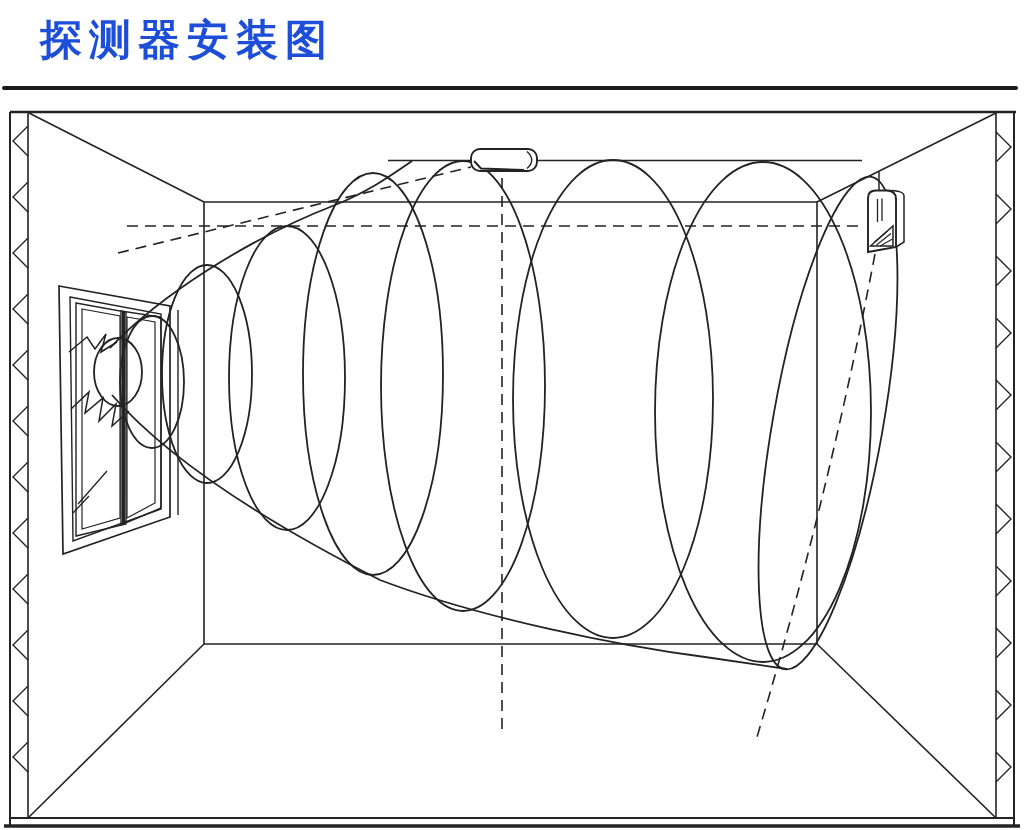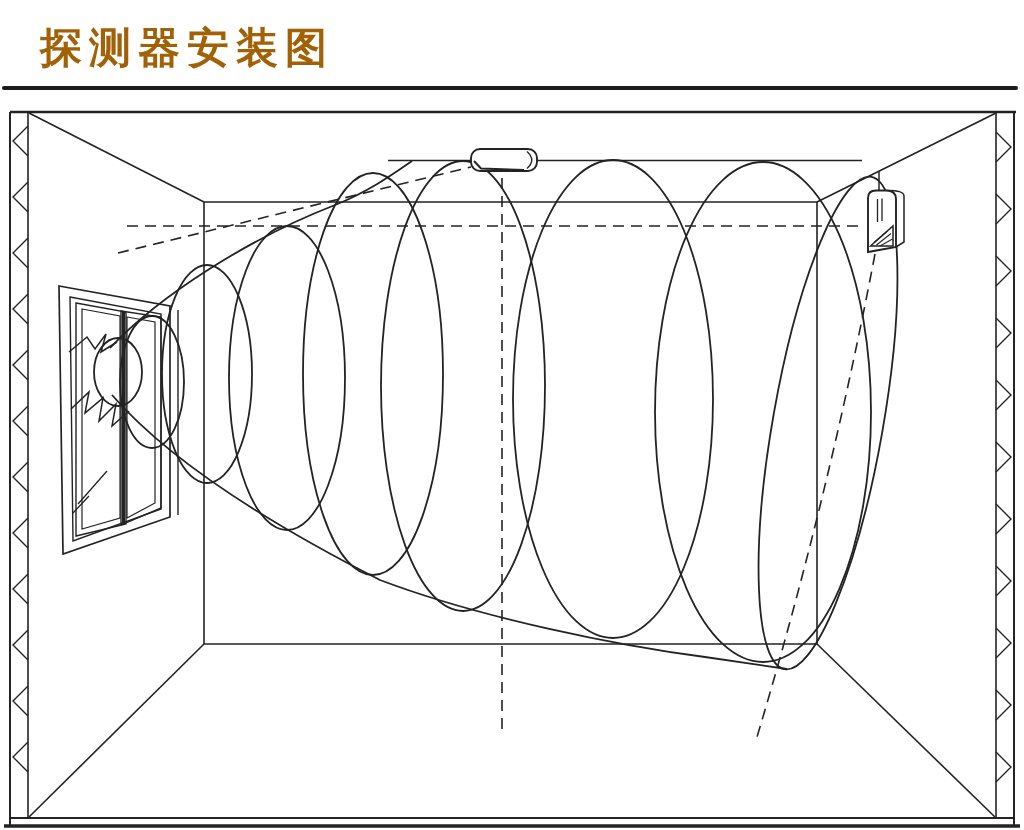--- a/index.html
+++ b/index.html
@@ -1,19 +1,19 @@
 <!DOCTYPE html>
 <html><head>
 <meta charset="utf-8">
 <style>
   html,body{margin:0;padding:0;background:#fff;}
   body{width:1024px;height:830px;position:relative;overflow:hidden;
        font-family:"Liberation Sans","DejaVu Sans",sans-serif;}
-  .title{position:absolute;left:40px;top:20px;font-size:42px;font-weight:700;
-         color:#a16207;letter-spacing:7px;white-space:nowrap;}
+  .title{position:absolute;left:40px;top:12px;font-size:42px;font-weight:700;
+         color:#1d4ed8;letter-spacing:7px;white-space:nowrap;}
   .title-underline{position:absolute;left:2px;top:86px;width:1016px;height:4px;
          background:#1b1b1b;border-radius:2px;}
   svg{position:absolute;left:0;top:0;}
   .ln{stroke:#232323;fill:none;}
 </style>
 </head>
 <body>
 
 <div class="title">探测器安装图</div>
 <div class="title-underline"></div>

